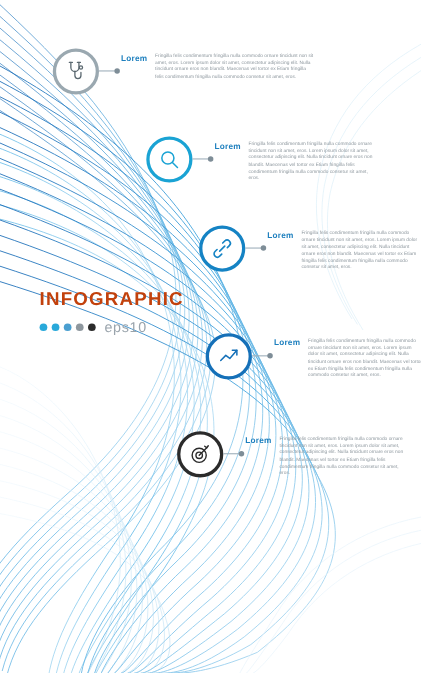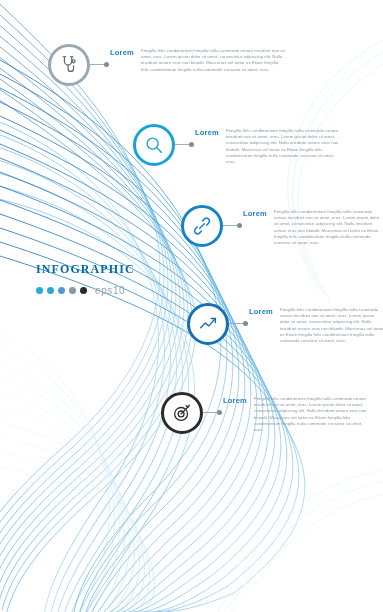--- a/index.html
+++ b/index.html
@@ -25,25 +25,24 @@
   }
 
   
   .brand {
     position: absolute;
     left: 36px;
     top: 262px;
     width: 140px;
   }
   .brand-title {
-    font-size: 12px;
+    font-size: 17px;
     letter-spacing: 1.1px;
-    color: #0369a1;
+    color: #c2410c;
     font-weight: bold;
-    font-family: Liberation Serif, serif;
   }
   .brand-sub {
     font-size: 13.5px;
     letter-spacing: 4.2px;
     color: #b9c2c9;
     margin-top: 3px;
     font-weight: normal;
   }
   .brand-dots {
     margin-top: 8px;
@@ -51,21 +50,21 @@
     align-items: center;
     gap: 4px;
   }
   .brand-dots .dot {
     width: 7px;
     height: 7px;
     border-radius: 50%;
     display: inline-block;
   }
   .brand-eps {
-    font-size: 10px;
+    font-size: 13px;
     color: #9aa4ac;
     letter-spacing: 0.6px;
     margin-left: 4px;
   }
 
   
   .row {
     position: absolute;
     display: block;
   }

